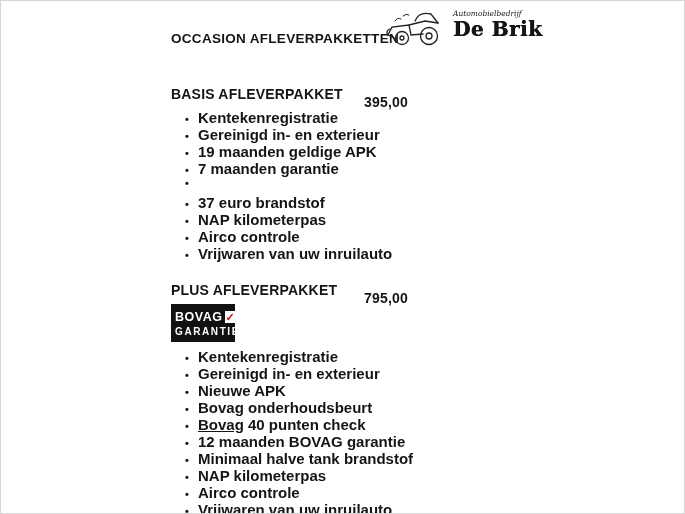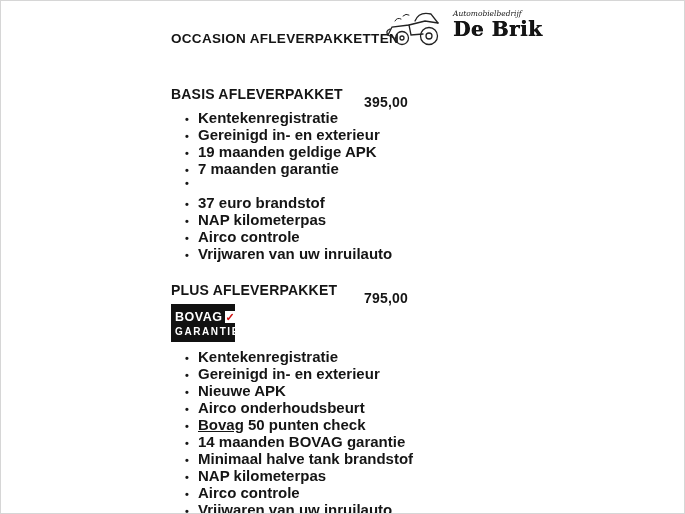--- a/index.html
+++ b/index.html
@@ -172,31 +172,31 @@
         <span class="bullet-text">Gereinigd in- en exterieur</span>
       </div>
 
       <div class="bullet-row">
         <span class="dot">•</span>
         <span class="bullet-text">Nieuwe APK</span>
       </div>
 
       <div class="bullet-row">
         <span class="dot">•</span>
-        <span class="bullet-text">Airco onderhoudsbeurt</span>
-      </div>
-
-      <div class="bullet-row">
-        <span class="dot">•</span>
-        <span class="bullet-text"><span style="text-decoration: underline;">Bovag</span><span> 50 punten check</span></span>
-      </div>
-
-      <div class="bullet-row">
-        <span class="dot">•</span>
-        <span class="bullet-text">14 maanden BOVAG garantie</span>
+        <span class="bullet-text">Bovag onderhoudsbeurt</span>
+      </div>
+
+      <div class="bullet-row">
+        <span class="dot">•</span>
+        <span class="bullet-text"><span style="text-decoration: underline;">Bovag</span><span> 40 punten check</span></span>
+      </div>
+
+      <div class="bullet-row">
+        <span class="dot">•</span>
+        <span class="bullet-text">12 maanden BOVAG garantie</span>
       </div>
 
       <div class="bullet-row">
         <span class="dot">•</span>
         <span class="bullet-text">Minimaal halve tank brandstof</span>
       </div>
 
       <div class="bullet-row">
         <span class="dot">•</span>
         <span class="bullet-text">NAP kilometerpas</span>

